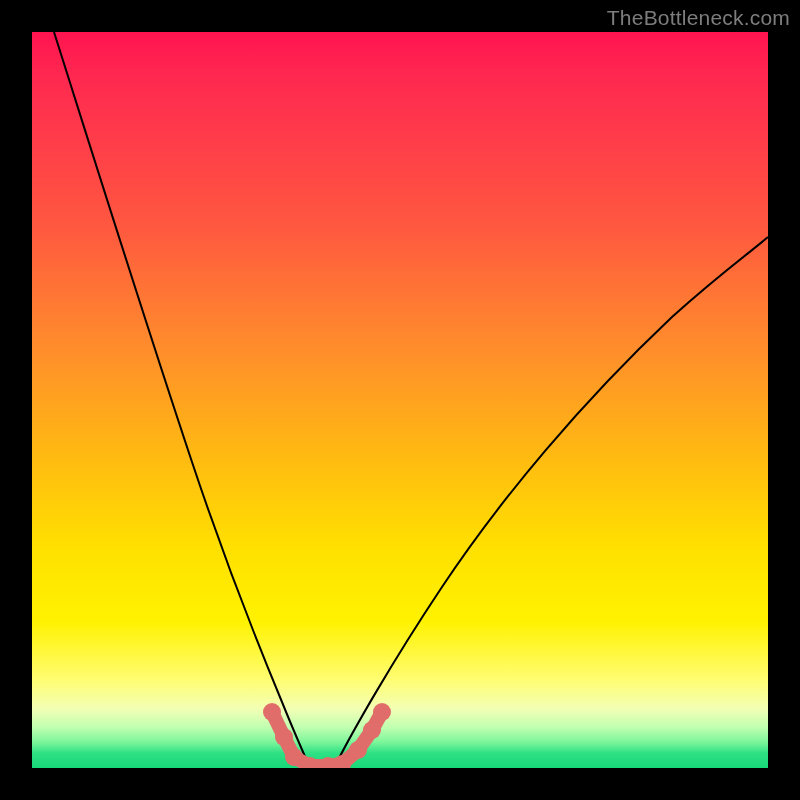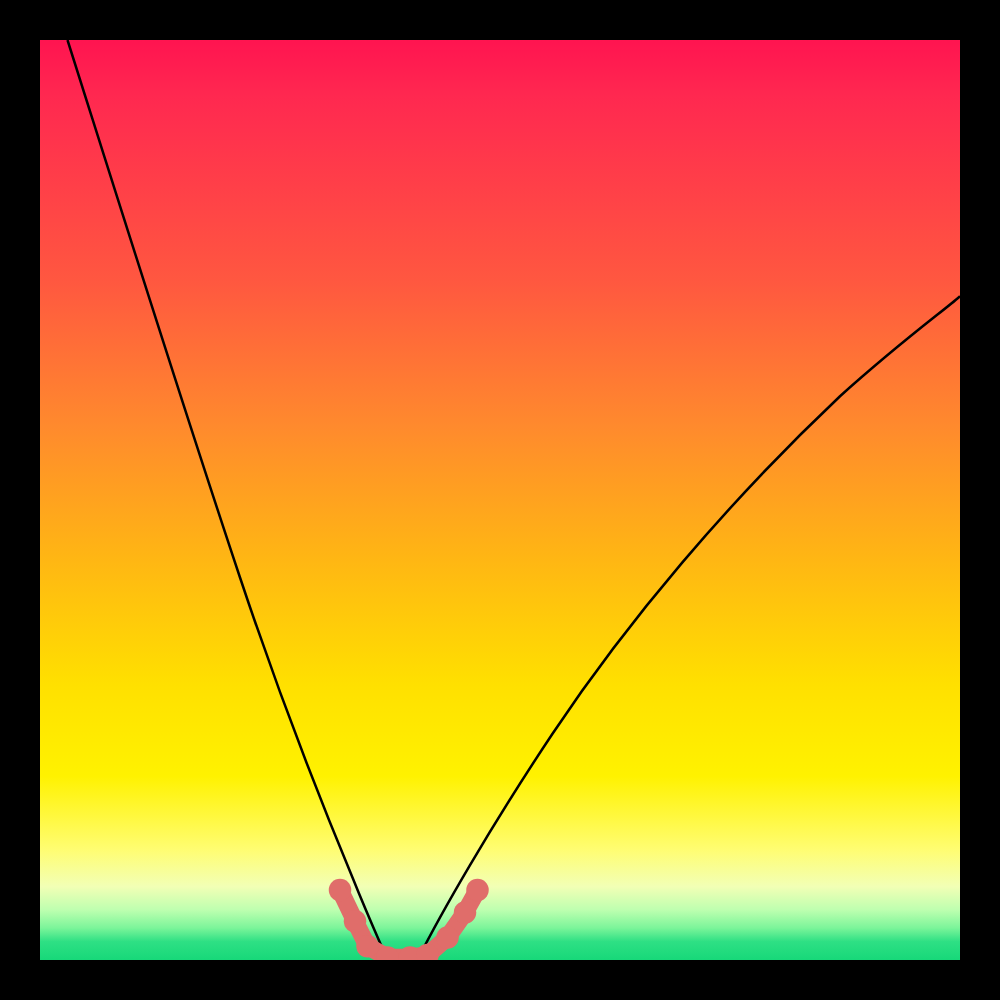--- a/index.html
+++ b/index.html
@@ -73,20 +73,21 @@
   }
   .marker-dot {
     fill: #e06d6a;
   }
 </style>
 </head>
 <body>
 
 <div class="frame">
 
+  <div class="watermark">TheBottleneck.com</div>
 
   <div class="plot-area">
 
     <svg class="curves" viewBox="0 0 736 736">
 
       <path class="curve-path" d="M 22 0
                C 60 120, 110 280, 160 430
                C 195 535, 225 610, 250 670
                C 262 700, 272 722, 278 736"></path>
 

